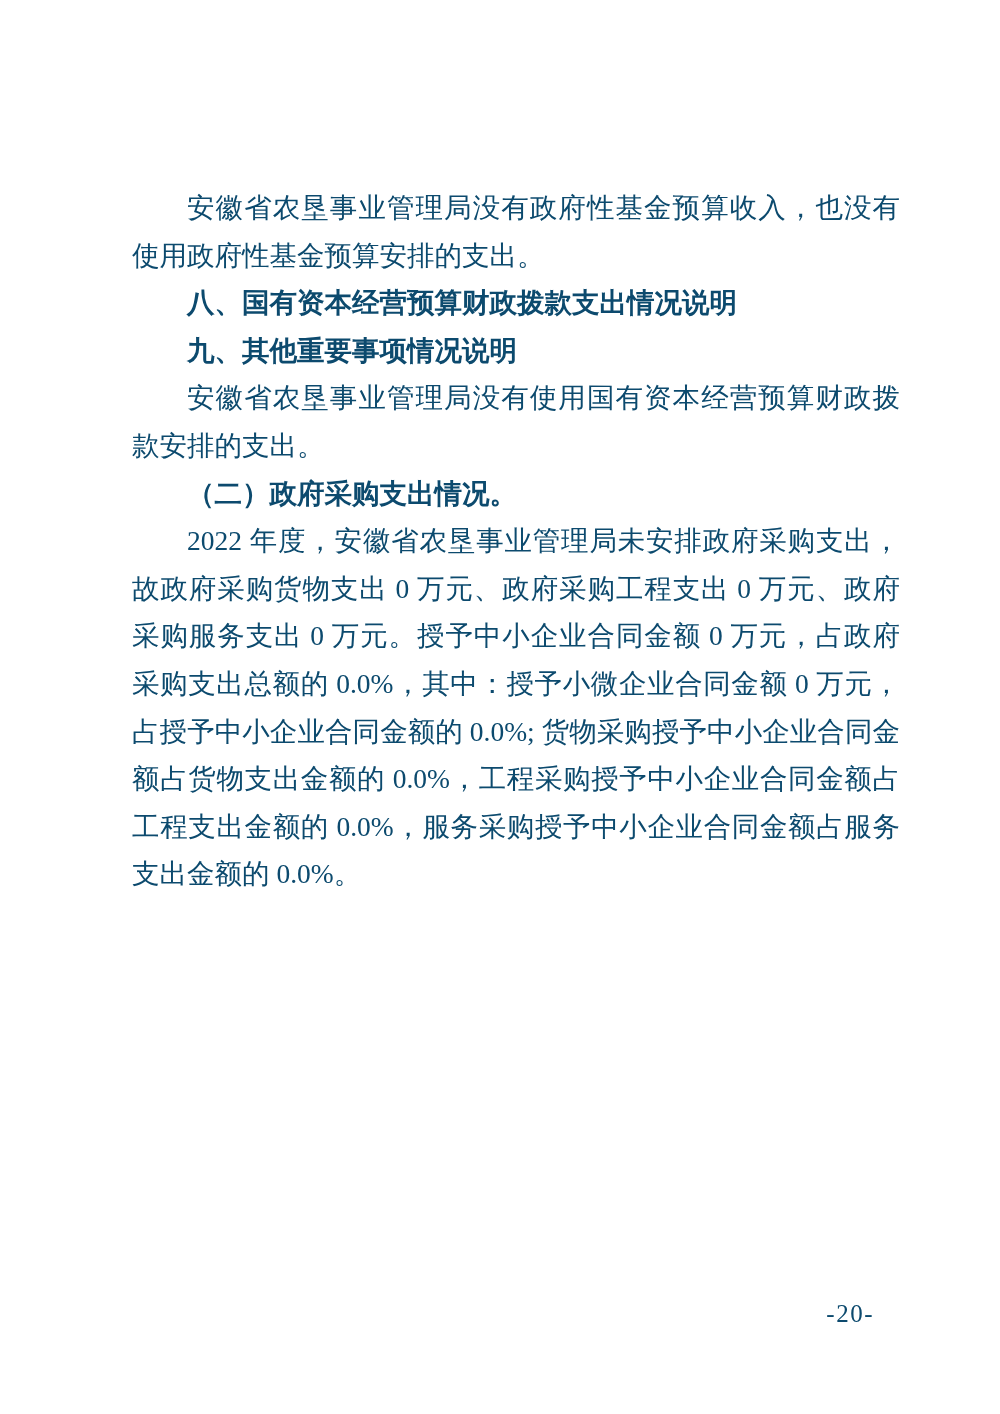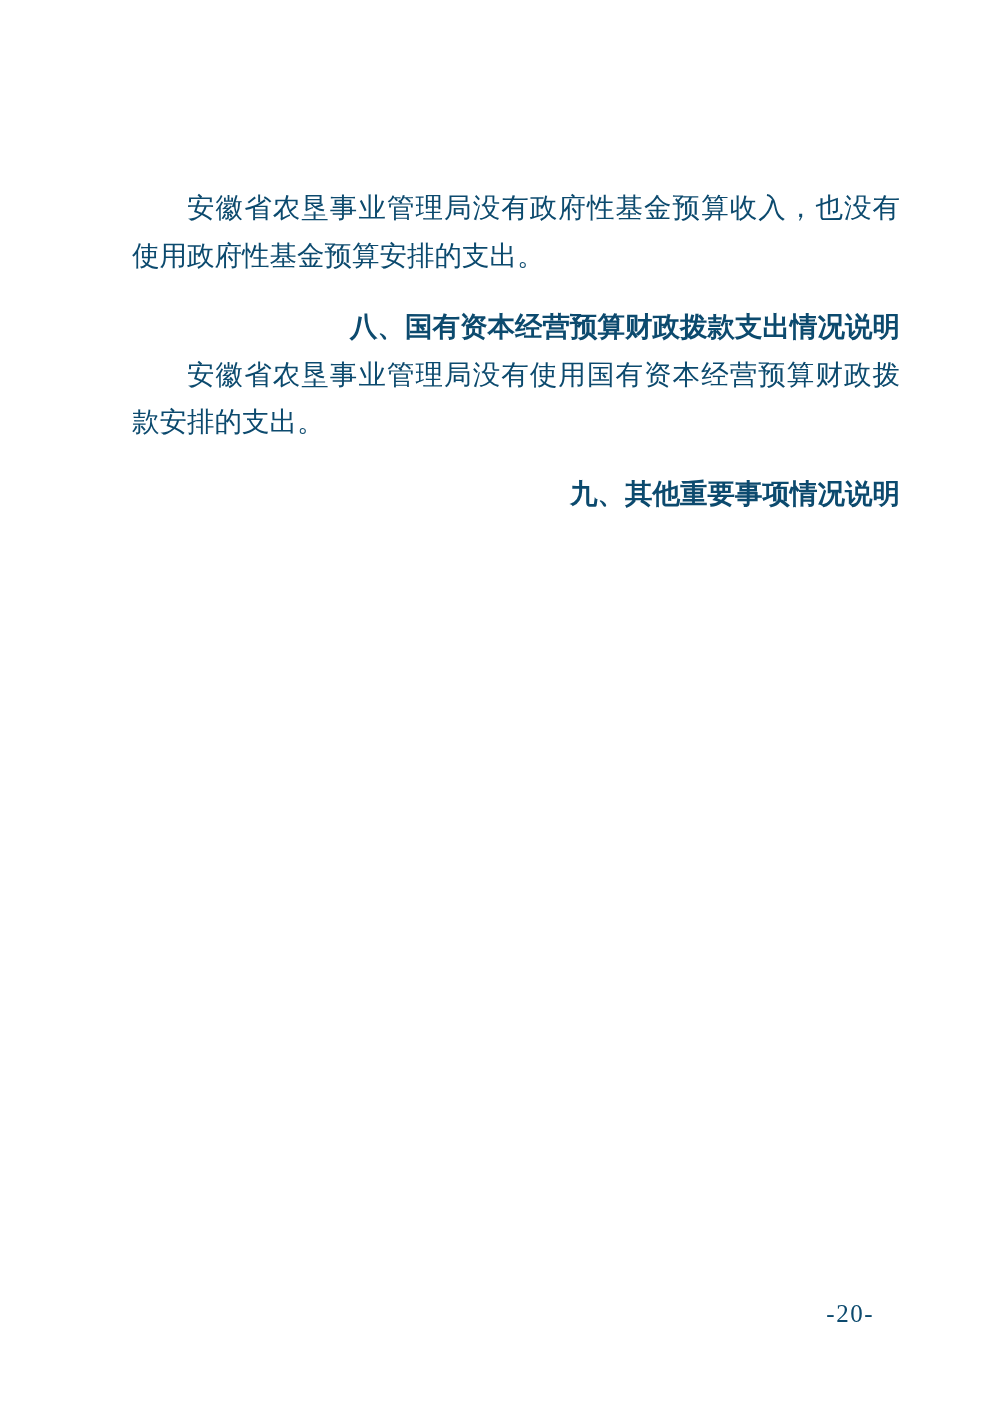--- a/index.html
+++ b/index.html
@@ -29,36 +29,37 @@
   }
   .para {
     margin: 0;
     padding: 0;
     text-indent: 2em;
     word-break: break-all;
   }
   .para.heading {
     font-weight: bold;
     font-family: Liberation Serif, serif;
-    text-align: right;
-    margin-top: 24px;
+    text-align: left;
   }
   .page-number {
     position: absolute;
     top: 1300px;
     right: 126px;
     font-size: 25px;
     letter-spacing: 1.5px;
     font-family: "Liberation Serif", "DejaVu Serif", serif;
   }
 </style>
 </head>
 <body>
 
 <div class="page">
   <div class="content">
       <div class="para body">安徽省农垦事业管理局没有政府性基金预算收入，也没有使用政府性基金预算安排的支出。</div>
       <div class="para heading">八、国有资本经营预算财政拨款支出情况说明</div>
+      <div class="para heading">九、其他重要事项情况说明</div>
       <div class="para body">安徽省农垦事业管理局没有使用国有资本经营预算财政拨款安排的支出。</div>
-      <div class="para heading">九、其他重要事项情况说明</div>
+      <div class="para heading">（二）政府采购支出情况。</div>
+      <div class="para body">2022 年度，安徽省农垦事业管理局未安排政府采购支出，故政府采购货物支出 0 万元、政府采购工程支出 0 万元、政府采购服务支出 0 万元。授予中小企业合同金额 0 万元，占政府采购支出总额的 0.0%，其中：授予小微企业合同金额 0 万元，占授予中小企业合同金额的 0.0%; 货物采购授予中小企业合同金额占货物支出金额的 0.0%，工程采购授予中小企业合同金额占工程支出金额的 0.0%，服务采购授予中小企业合同金额占服务支出金额的 0.0%。</div>
     </div>
   <div class="page-number">-20-</div>
 </div>
 
 </body></html>

